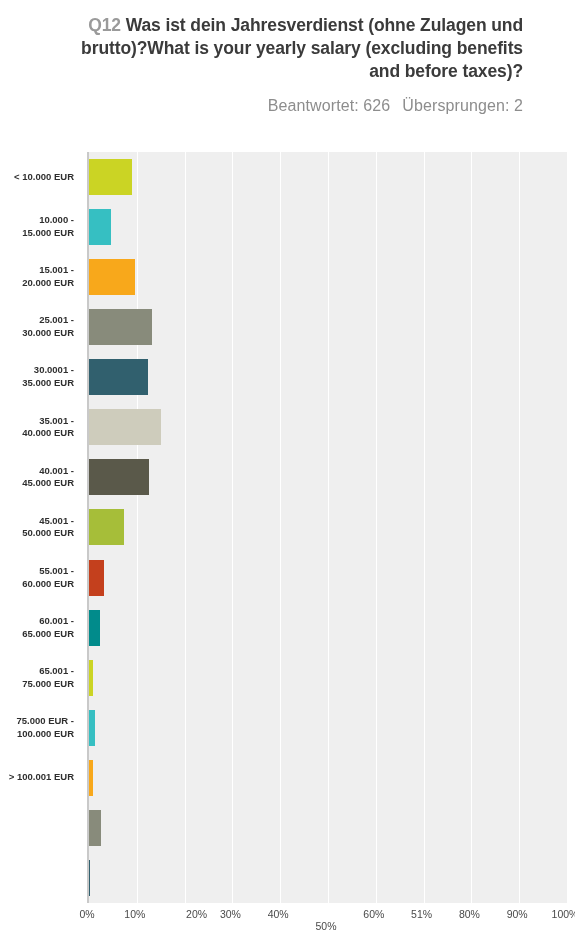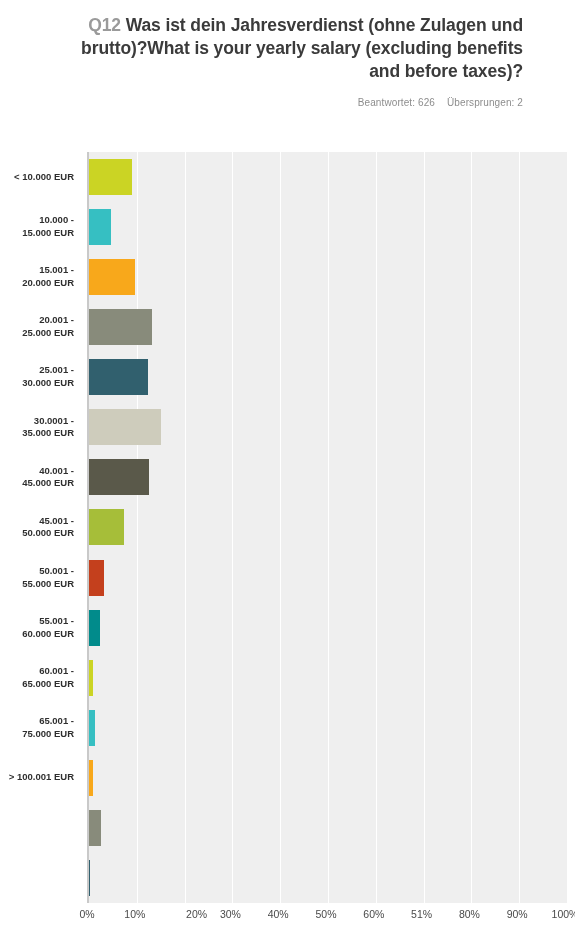--- a/index.html
+++ b/index.html
@@ -34,21 +34,21 @@
     line-height: 1.32;
     margin: 0;
     letter-spacing: -0.1px;
   }
   .title .qnum {
     color: #9a9a9a;
     font-weight: bold;
   }
   .subtitle {
     margin-top: 14px;
-    font-size: 10px;
+    font-size: 16px;
     color: #8d8d8d;
     letter-spacing: 0.1px;
   }
   .subtitle .gap {
     display: inline-block;
     width: 12px;
   }
 
   
   .plot-outer {
@@ -149,38 +149,38 @@
   </div>
 
   <div class="plot-outer">
 
     <div class="ylabels">
         <div class="ylabel">&lt; 10.000 EUR</div>
         <div class="ylabel">10.000 -
 15.000 EUR</div>
         <div class="ylabel">15.001 -
 20.000 EUR</div>
-        <div class="ylabel">20.001 -
-25.000 EUR</div>
         <div class="ylabel">25.001 -
 30.000 EUR</div>
         <div class="ylabel">30.0001 -
 35.000 EUR</div>
+        <div class="ylabel">35.001 -
+40.000 EUR</div>
         <div class="ylabel">40.001 -
 45.000 EUR</div>
         <div class="ylabel">45.001 -
 50.000 EUR</div>
-        <div class="ylabel">50.001 -
-55.000 EUR</div>
         <div class="ylabel">55.001 -
 60.000 EUR</div>
         <div class="ylabel">60.001 -
 65.000 EUR</div>
         <div class="ylabel">65.001 -
 75.000 EUR</div>
+        <div class="ylabel">75.000 EUR -
+100.000 EUR</div>
         <div class="ylabel">&gt; 100.001 EUR</div>
       </div>
 
     <div class="plot-area">
       <div class="grid">
           <div class="gridline" style="left: 47.8px;"></div>
           <div class="gridline" style="left: 95.6px;"></div>
           <div class="gridline" style="left: 143.4px;"></div>
           <div class="gridline" style="left: 191.2px;"></div>
           <div class="gridline" style="left: 239px;"></div>
@@ -238,21 +238,21 @@
           </div>
         </div>
     </div>
 
     <div class="xlabels">
         <div class="xtick" style="left: 0px;">0%</div>
         <div class="xtick" style="left: 47.8px;">10%</div>
         <div class="xtick" style="left: 95.6px; margin-left: 14px;">20%</div>
         <div class="xtick" style="left: 143.4px;">30%</div>
         <div class="xtick" style="left: 191.2px;">40%</div>
-        <div class="xtick" style="left: 239px;">50%</div>
+        <div class="xtick" style="left: 239px; margin-top: 12px;">50%</div>
         <div class="xtick" style="left: 286.8px;">60%</div>
         <div class="xtick" style="left: 334.6px;">51%</div>
         <div class="xtick" style="left: 382.4px;">80%</div>
         <div class="xtick" style="left: 430.2px;">90%</div>
         <div class="xtick" style="left: 478px;">100%</div>
       </div>
 
   </div>
 
 </div>

